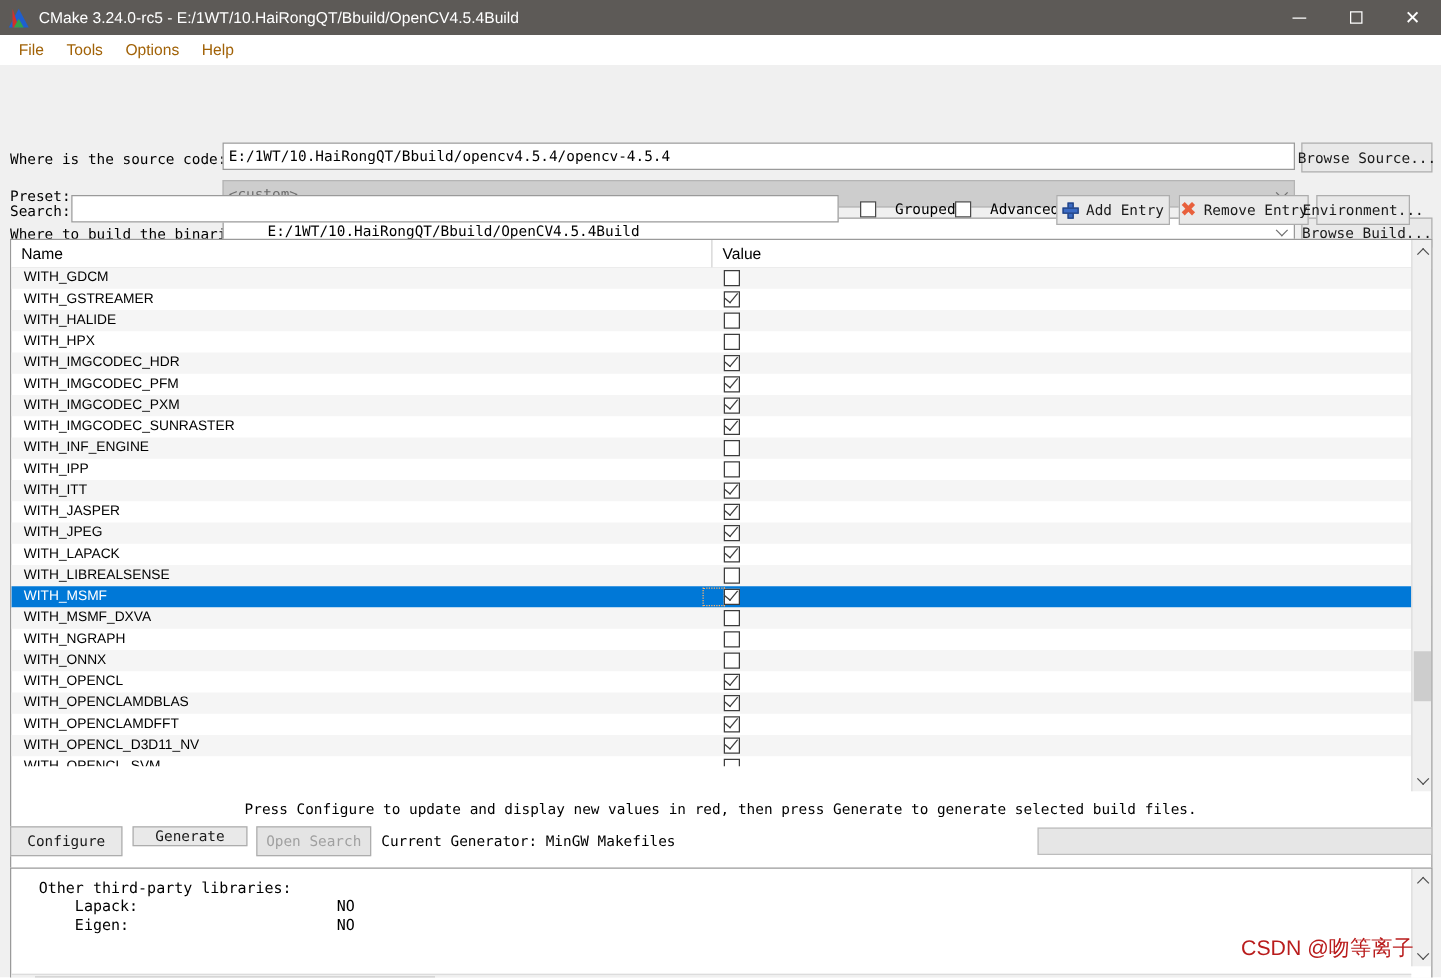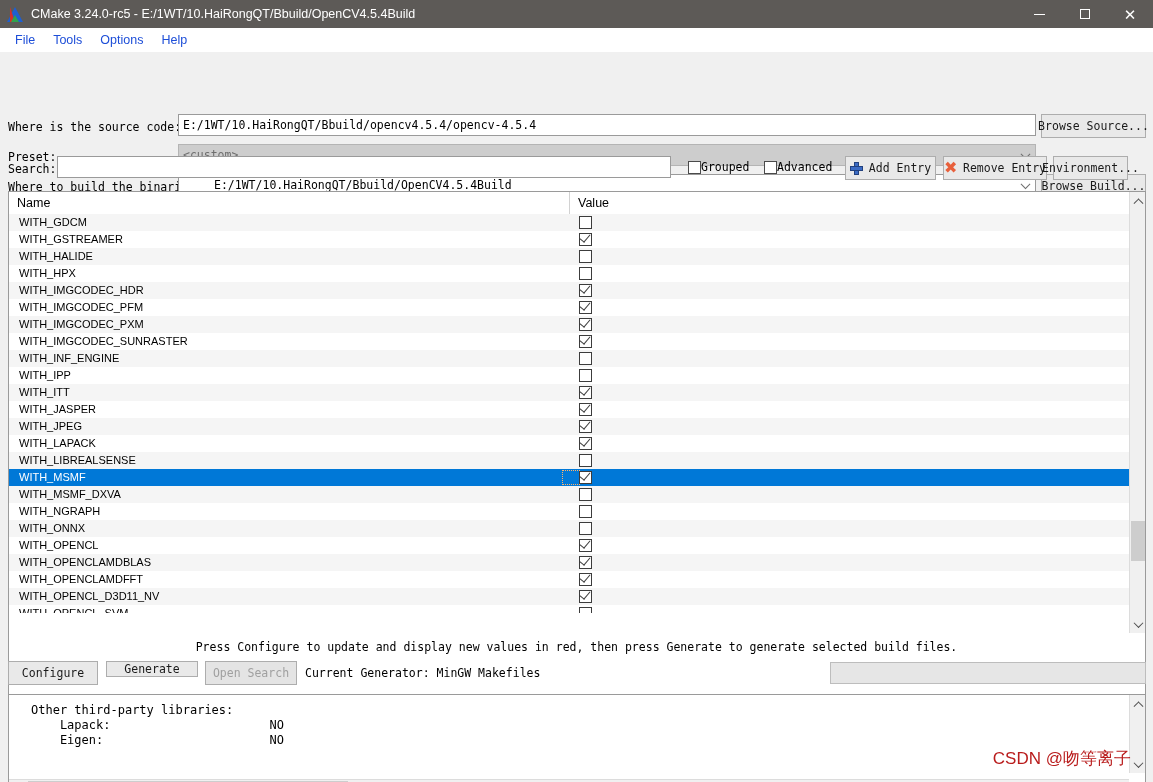--- a/index.html
+++ b/index.html
@@ -100,21 +100,21 @@
     width: 1153px; height: 24px;
     background: #ffffff;
     display: flex;
     align-items: center;
     padding-left: 6px;
     box-sizing: border-box;
   }
   .menu-item {
     padding: 3px 9px;
     font-size: 12.5px;
-    color: #1d4ed8;
+    color: #a16207;
     font-family: "Liberation Sans", sans-serif;
   }
 
   
   .formarea {
     position: absolute;
     left: 0; top: 52px;
     width: 1153px; height: 134px;
     background: #f0f0f0;
   }
@@ -167,21 +167,21 @@
     justify-content: center;
     height: 24px;
     white-space: nowrap;
   }
   .btn.disabled { color: #a0a0a0; background: #e4e4e4; }
 
   .chk-wrap {
     position: absolute;
     display: flex;
     align-items: center;
-    gap: 0;
+    gap: 15px;
     font-family: "DejaVu Sans Mono", "Liberation Mono", monospace;
     font-size: 11.5px;
   }
   .chk-box {
     width: 13px; height: 13px;
     border: 1px solid #4a4a4a;
     background: #fff;
     box-sizing: border-box;
     display: inline-block;
   }

